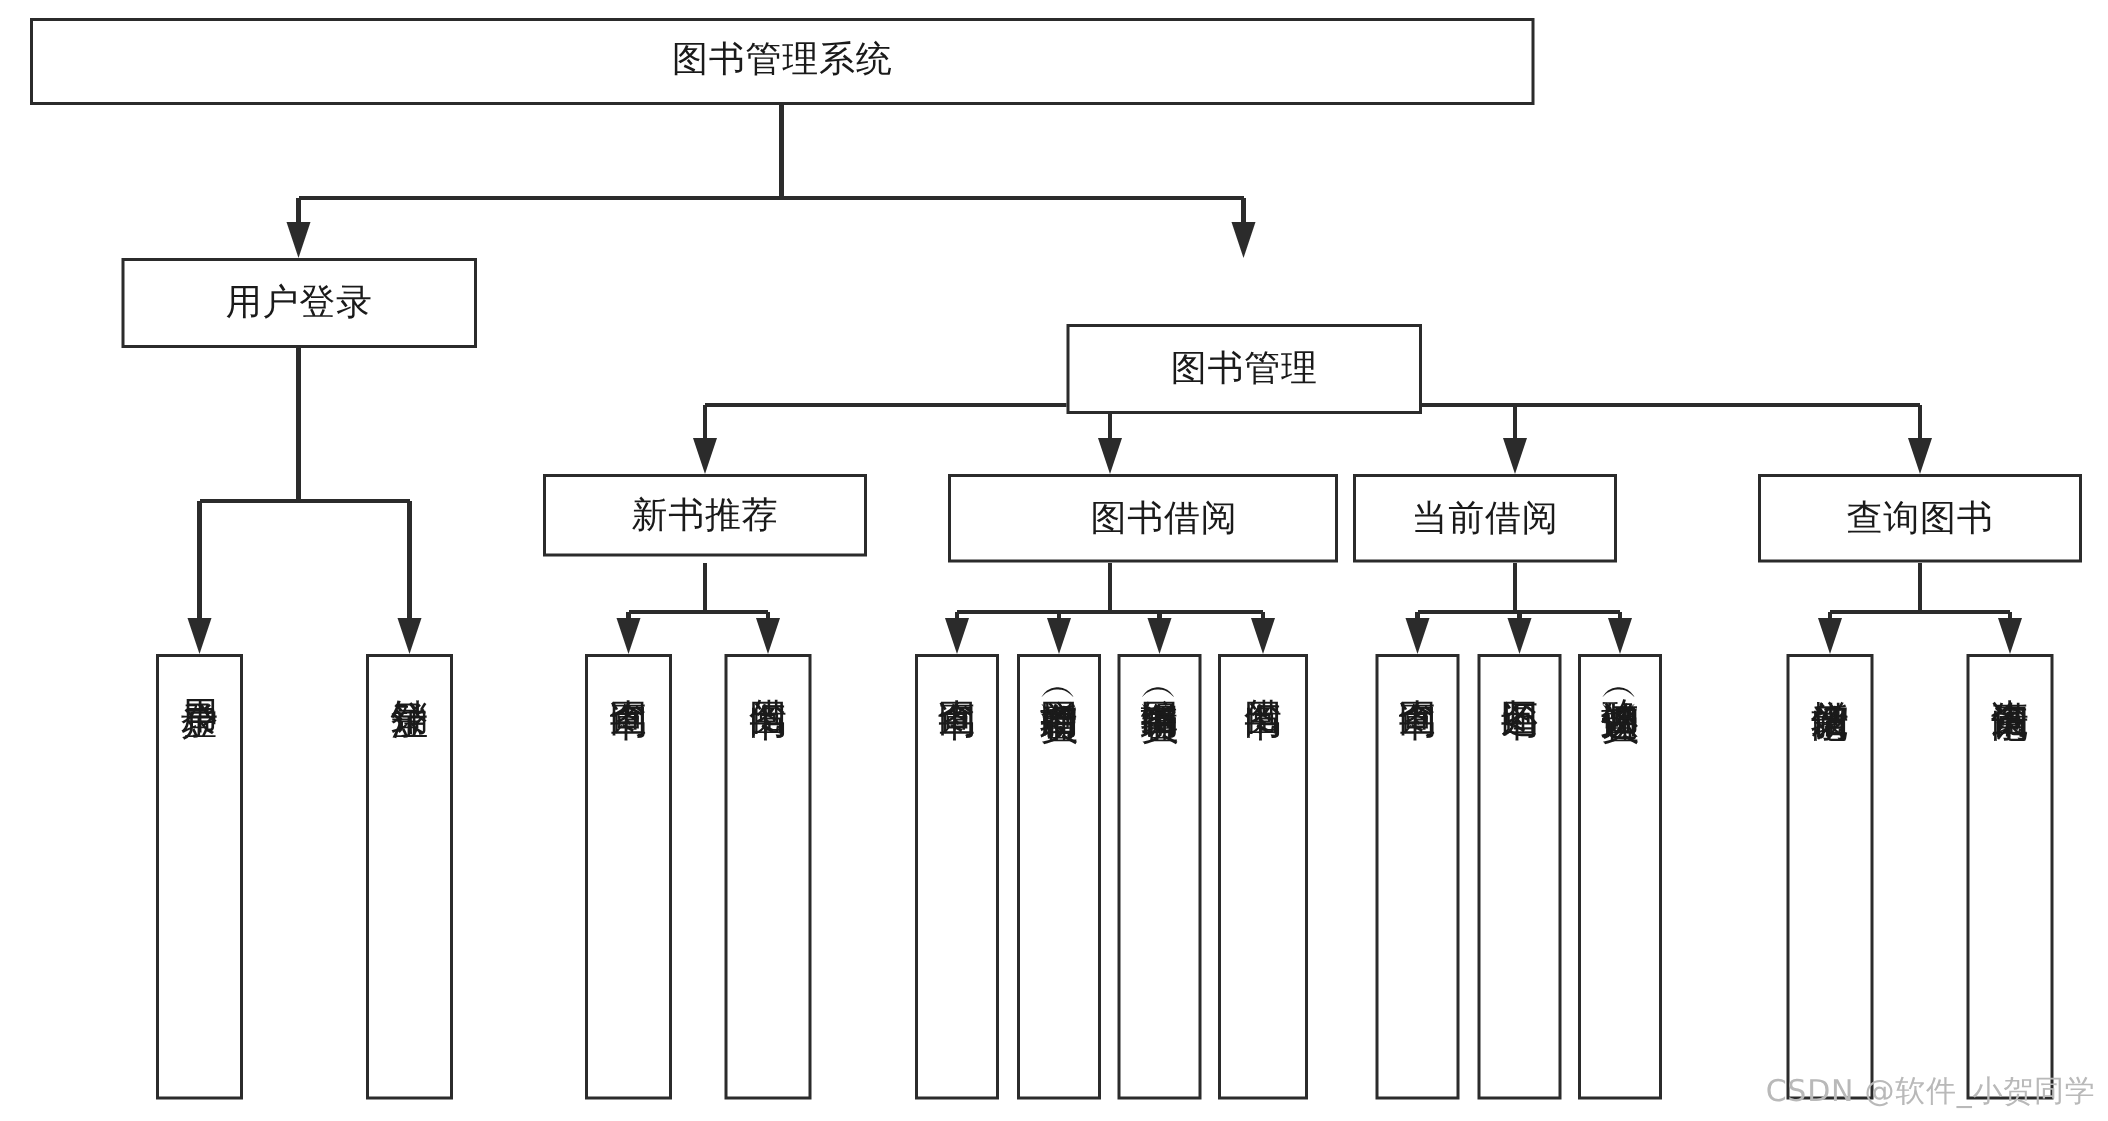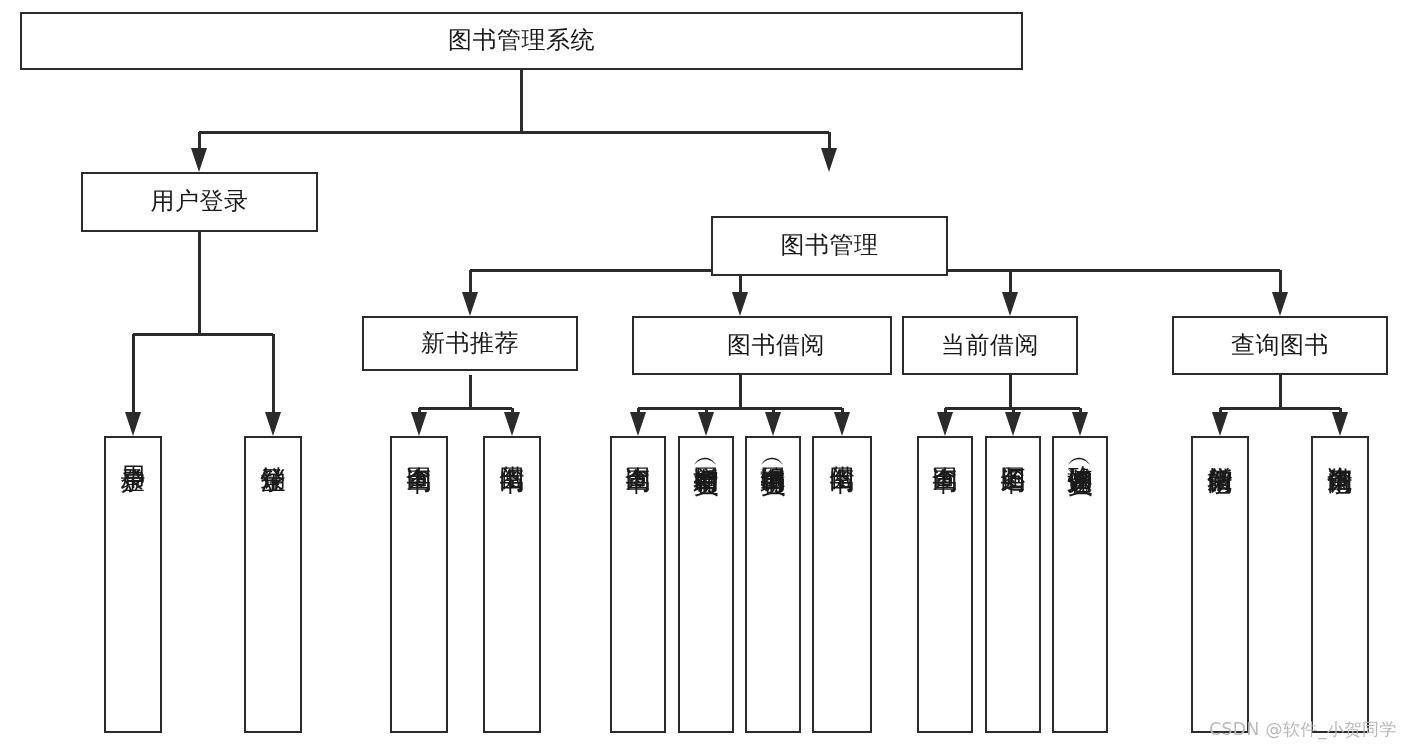--- a/index.html
+++ b/index.html
@@ -55,21 +55,21 @@
     text-orientation: upright;
     font-size: 25px;
     line-height: 1.08;
     letter-spacing: 1px;
     white-space: pre-wrap;
   }
   .watermark {
     position: absolute;
     right: 8px;
     bottom: 6px;
-    font-size: 17px;
+    font-size: 20px;
     color: #b9b9b9;
     letter-spacing: 0.5px;
     white-space: nowrap;
     pointer-events: none;
   }
 </style>
 </head>
 <body>
 
 <div id="diagram-root">

